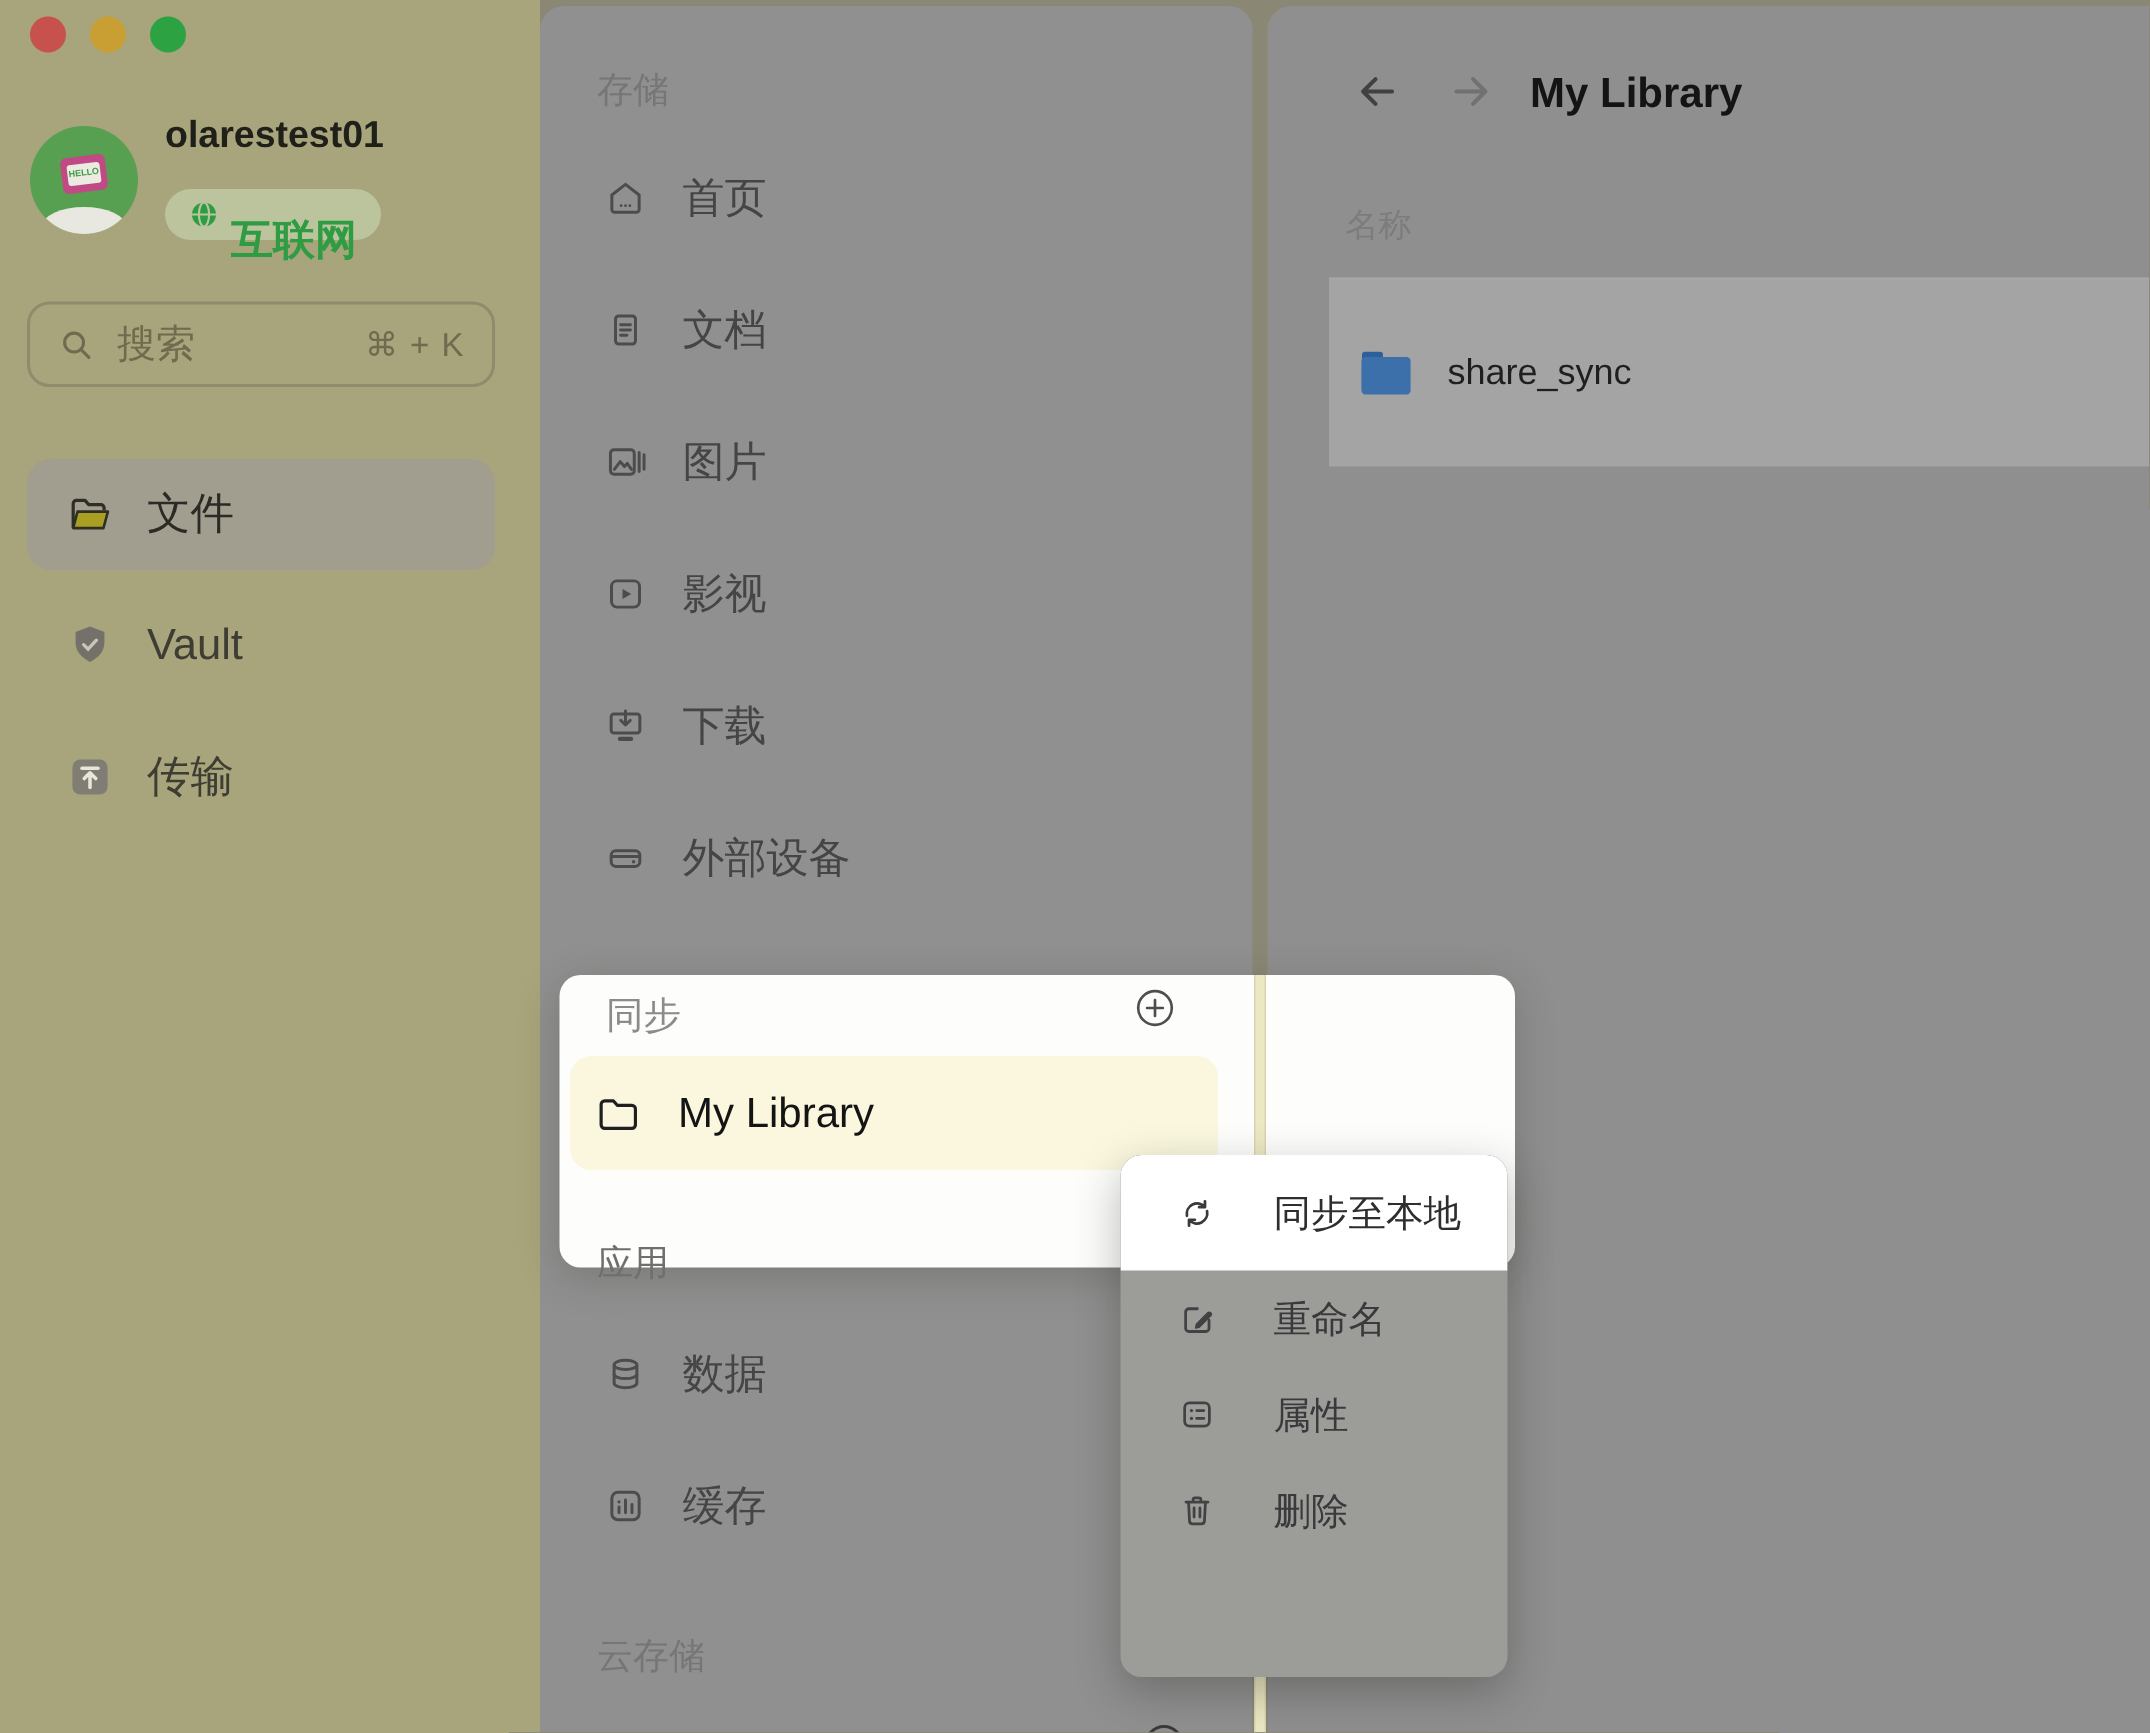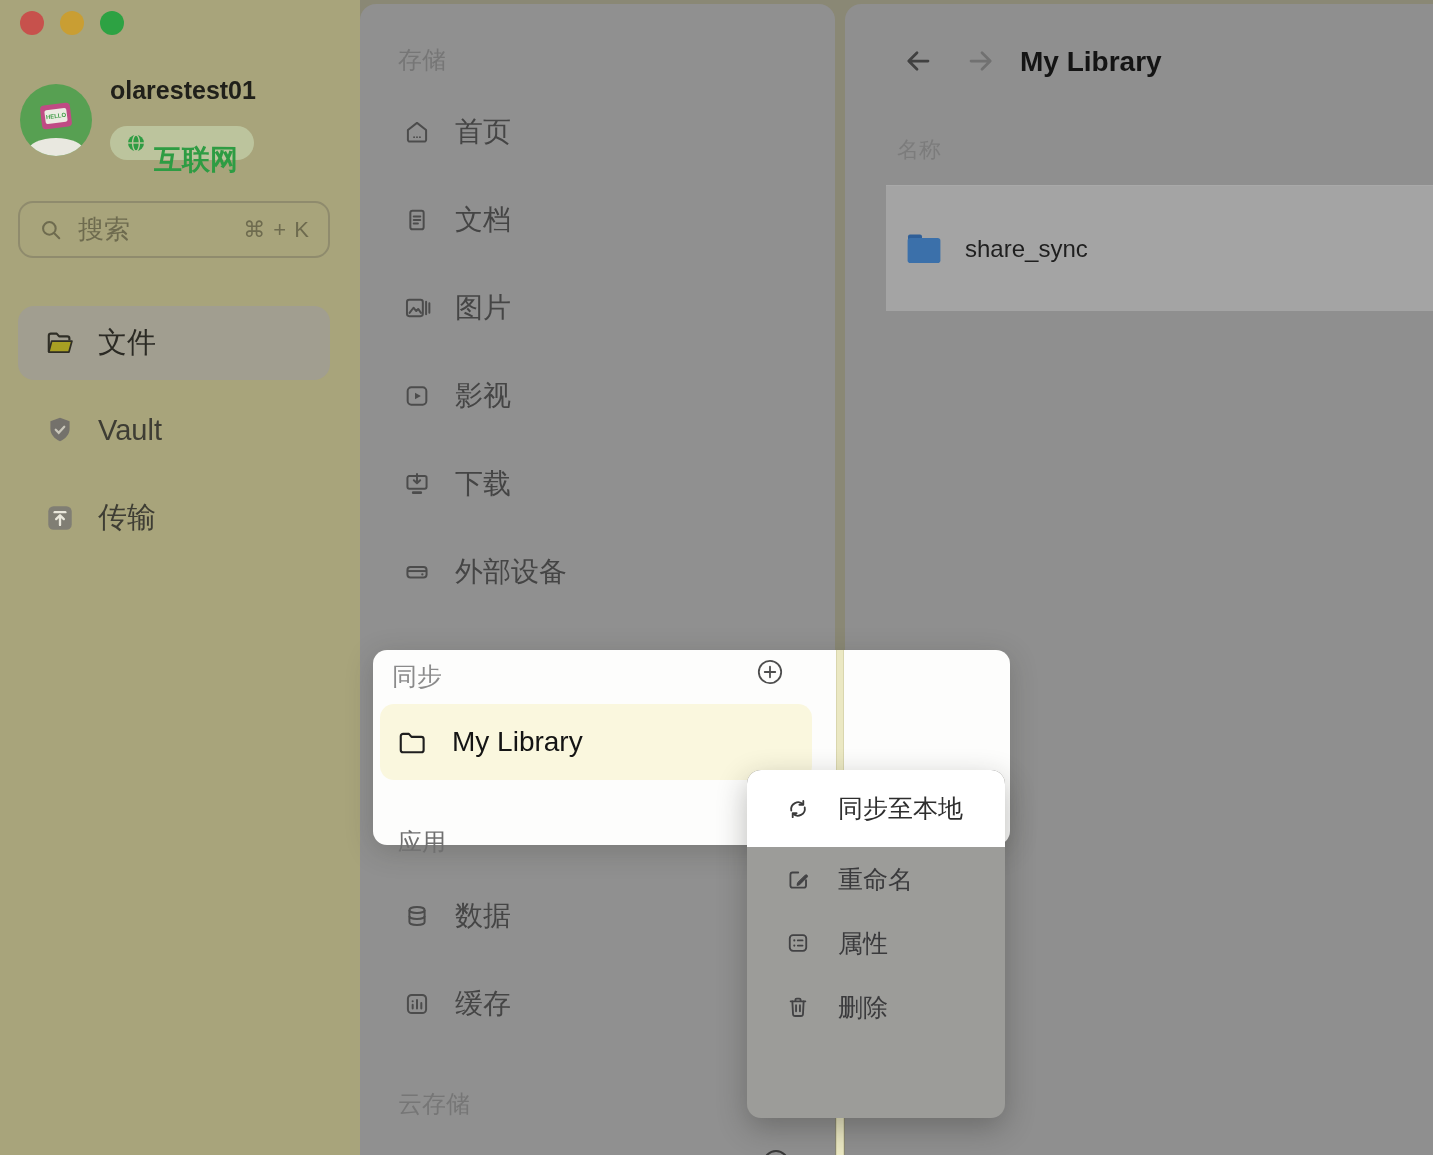--- a/index.html
+++ b/index.html
@@ -46,32 +46,32 @@
             font-size:28px; color:#454545;text-align:right; }
   .nav-item svg { color:#4C4C4C; }
 
   
   .gap-strip { position:absolute; left:836px; top:650px; width:8px; height:505px; background:#EBE8C3;
             box-shadow:inset 1px 0 0 #D9D6AE, inset -1px 0 0 #D9D6AE; z-index:15; }
 
   
   .sync-card { position:absolute; left:373px; top:650px; width:637px; height:195px; background:#FDFDFC;
             border-radius:14px; z-index:10; box-shadow:0 6px 28px rgba(40,40,30,.22); }
-  .sync-card .card-label { position:absolute; left:19px; top:10px; font-size:25px; color:#8B8B8B;font-family:Liberation Serif, serif; }
+  .sync-card .card-label { position:absolute; left:31px; top:10px; font-size:25px; color:#8B8B8B;font-family:Liberation Serif, serif; }
   .plus-btn { position:absolute; left:383px; top:8px; width:28px; height:28px; color:#4E4E4E; }
   .ml-row { position:absolute; left:7px; top:54px; width:432px; height:76px; background:#FAF7DE;
             border-radius:14px; display:flex; align-items:center; padding:0 16px; gap:26px;
             font-size:28px; color:#141414; }
   .ml-row svg { color:#1F1F1F; }
   .apps-label-overlay { position:absolute; left:398px; top:826px; font-size:24px; color:#6F6F6F; z-index:16; }
 
   
   .ctx-menu { position:absolute; left:747px; top:770px; width:258px; height:348px; background:#9C9C99;
             border-radius:14px; z-index:20; box-shadow:0 10px 30px rgba(30,30,25,.30); overflow:hidden; }
-  .ctx-item { display:flex; align-items:center; height:64px; padding-left:38px; gap:27px;
+  .ctx-item { display:flex; align-items:center; height:64px; padding-left:38px; gap:38px;
             font-size:25px; color:#3A3A3C;text-align:center; }
   .ctx-item svg { color:#424244; }
   .ctx-item.first { height:77px; background:#FFFFFF; border-radius:14px 14px 0 0; color:#2E2E2E; }
   .ctx-item.first svg { color:#3A3A3A; }
 
   
   .nav-arrow { position:absolute; top:42px; width:30px; height:30px; }
   .nav-arrow.back { left:58px; color:#414141; }
   .nav-arrow.fwd { left:121px; color:#717171; }
   .content-title { position:absolute; left:175px; top:42px; font-size:28px; font-weight:bold; color:#141414; }

